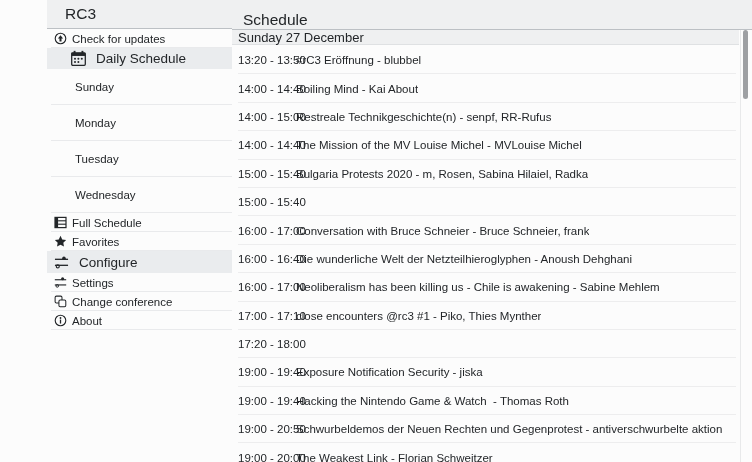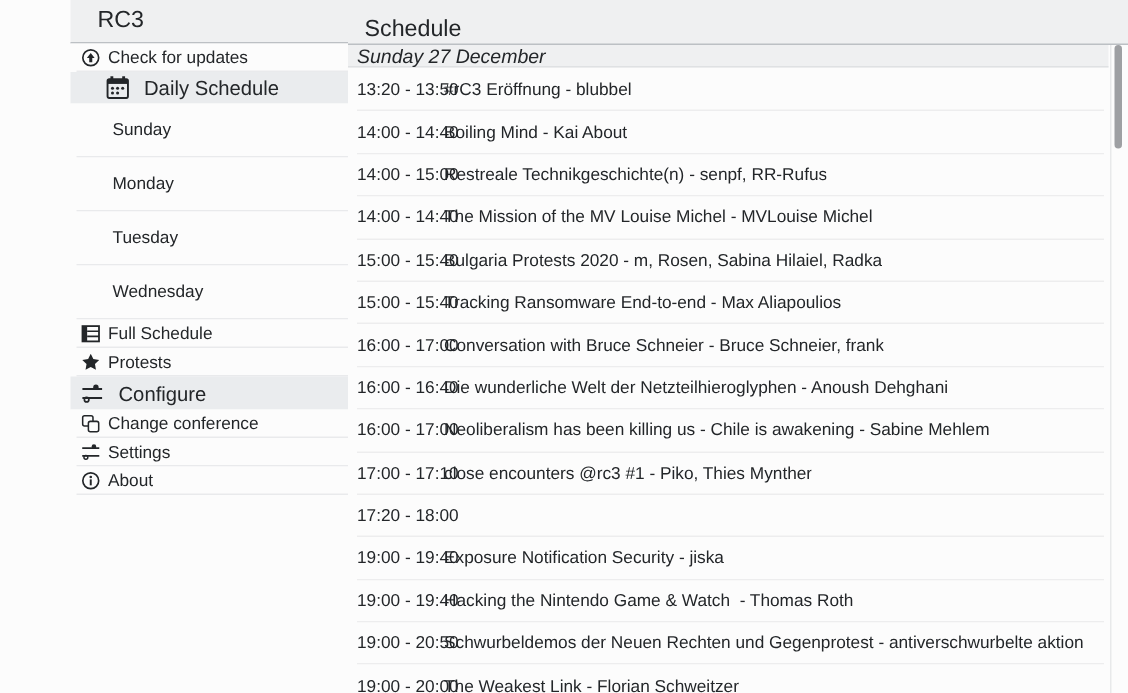--- a/index.html
+++ b/index.html
@@ -43,21 +43,21 @@
     position:absolute;left:232px;top:0;right:0;bottom:0;background:#fcfcfc;
   }
   .main-header{
     height:29px;background:#eff0f1;border-bottom:1px solid #bcc0c4;
     display:flex;align-items:flex-end;padding-left:11px;
     font-size:15.5px;color:#232629;
   }
   .section-band{
     height:15px;background:#eff0f1;border-bottom:1px solid #dfe1e3;
     display:flex;align-items:center;padding-left:6px;
-    font-size:13px;color:#232629;width:507px;box-sizing:border-box;font-style:italic;
+    font-size:13px;color:#232629;width:507px;box-sizing:border-box;
   }
   .event-list{position:absolute;left:0;top:46px;right:12px;bottom:0;overflow:hidden;}
   .erow{
     height:28.4px;box-sizing:border-box;display:flex;align-items:center;
     padding-left:6px;position:relative;background:#fcfcfc;
   }
   .erow .sep{position:absolute;left:6px;right:4px;bottom:0;height:1px;background:#ededee;}
   .etime{font-size:11.5px;color:#232629;width:52px;flex:0 0 auto;white-space:nowrap;}
   .etitle{font-size:11.5px;color:#232629;margin-left:6px;white-space:pre;overflow:hidden;}
   
@@ -132,54 +132,54 @@
         </span>
         <span class="slabel">Full Schedule</span>
         <span class="sep"></span>
       </div>
       <div class="srow s-action has-star-icon">
         <span class="sicon">
           <svg width="13" height="13" viewBox="0 0 24 24">
             <path d="M12 1.6 L15.2 8.1 22.4 9.1 17.2 14.2 18.4 21.3 12 17.9 5.6 21.3 6.8 14.2 1.6 9.1 8.8 8.1 Z" fill="#232629"></path>
           </svg>
         </span>
-        <span class="slabel">Protests</span>
+        <span class="slabel">Favorites</span>
         <span class="sep"></span>
       </div>
       <div class="srow s-section has-sliders-icon">
         <span class="sicon">
           <svg width="15" height="15" viewBox="0 0 16 16">
             <line x1="1" y1="4.6" x2="15" y2="4.6" stroke="#232629" stroke-width="1.4"></line>
             <circle cx="10.6" cy="3.4" r="1.9" fill="#232629"></circle>
             <line x1="1" y1="11" x2="15" y2="11" stroke="#232629" stroke-width="1.4"></line>
             <circle cx="4" cy="12.2" r="1.6" fill="none" stroke="#232629" stroke-width="1.2"></circle>
           </svg>
         </span>
         <span class="slabel">Configure</span>
       </div>
-      <div class="srow s-action has-swap-icon">
-        <span class="sicon">
-          <svg width="13" height="13" viewBox="0 0 14 14">
-            <rect x="1.2" y="1.2" width="7.4" height="7.4" rx="1.4" fill="none" stroke="#232629" stroke-width="1.1"></rect>
-            <rect x="5.3" y="5.3" width="7.4" height="7.4" rx="1.4" fill="#fcfcfc" stroke="#232629" stroke-width="1.1"></rect>
-          </svg>
-        </span>
-        <span class="slabel">Change conference</span>
-        <span class="sep"></span>
-      </div>
       <div class="srow s-action has-sliders-icon">
         <span class="sicon">
           <svg width="15" height="15" viewBox="0 0 16 16">
             <line x1="1" y1="4.6" x2="15" y2="4.6" stroke="#232629" stroke-width="1.4"></line>
             <circle cx="10.6" cy="3.4" r="1.9" fill="#232629"></circle>
             <line x1="1" y1="11" x2="15" y2="11" stroke="#232629" stroke-width="1.4"></line>
             <circle cx="4" cy="12.2" r="1.6" fill="none" stroke="#232629" stroke-width="1.2"></circle>
           </svg>
         </span>
         <span class="slabel">Settings</span>
+        <span class="sep"></span>
+      </div>
+      <div class="srow s-action has-swap-icon">
+        <span class="sicon">
+          <svg width="13" height="13" viewBox="0 0 14 14">
+            <rect x="1.2" y="1.2" width="7.4" height="7.4" rx="1.4" fill="none" stroke="#232629" stroke-width="1.1"></rect>
+            <rect x="5.3" y="5.3" width="7.4" height="7.4" rx="1.4" fill="#fcfcfc" stroke="#232629" stroke-width="1.1"></rect>
+          </svg>
+        </span>
+        <span class="slabel">Change conference</span>
         <span class="sep"></span>
       </div>
       <div class="srow s-action has-info-icon">
         <span class="sicon">
           <svg width="13" height="13" viewBox="0 0 14 14">
             <circle cx="7" cy="7" r="5.7" fill="none" stroke="#232629" stroke-width="1.2"></circle>
             <circle cx="7" cy="4.3" r="0.95" fill="#232629"></circle>
             <rect x="6.3" y="6" width="1.4" height="4.3" fill="#232629"></rect>
           </svg>
         </span>
@@ -217,21 +217,20 @@
         <span class="etitle">The Mission of the MV Louise Michel - MVLouise Michel</span>
         <span class="sep"></span>
       </div>
       <div class="erow">
         <span class="etime">15:00 - 15:40</span>
         <span class="etitle">Bulgaria Protests 2020 - m, Rosen, Sabina Hilaiel, Radka</span>
         <span class="sep"></span>
       </div>
       <div class="erow">
         <span class="etime">15:00 - 15:40</span>
-        <span class="etitle">Tracking Ransomware End-to-end - Max Aliapoulios</span>
         <span class="sep"></span>
       </div>
       <div class="erow">
         <span class="etime">16:00 - 17:00</span>
         <span class="etitle">Conversation with Bruce Schneier - Bruce Schneier, frank</span>
         <span class="sep"></span>
       </div>
       <div class="erow">
         <span class="etime">16:00 - 16:40</span>
         <span class="etitle">Die wunderliche Welt der Netzteilhieroglyphen - Anoush Dehghani</span>

